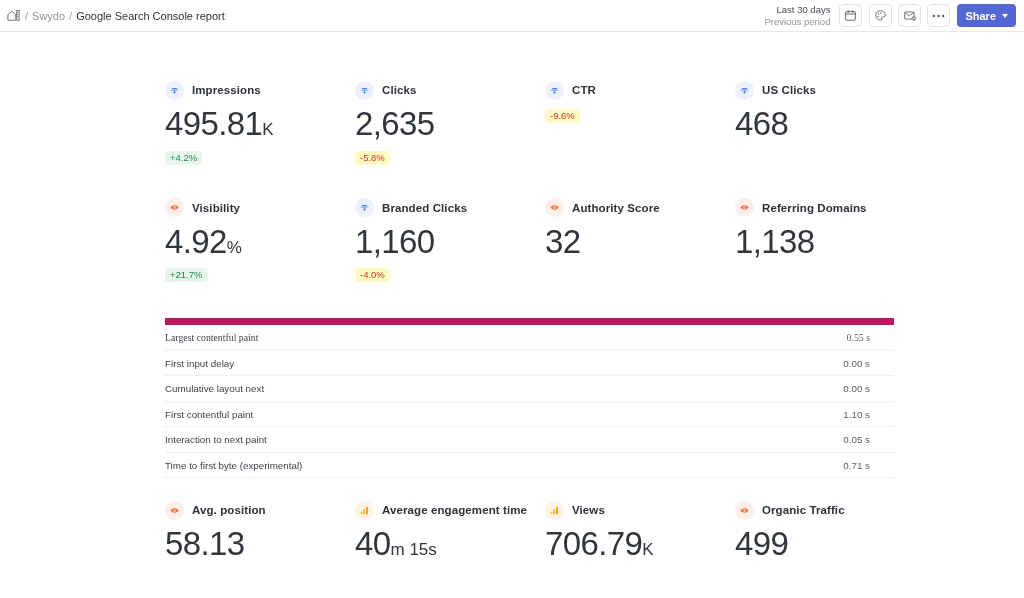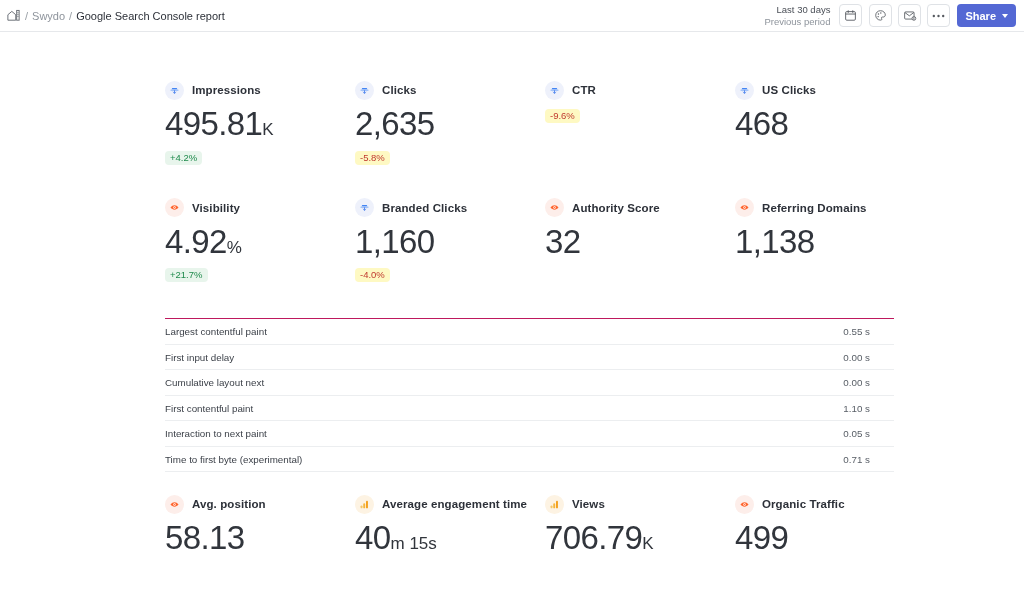--- a/index.html
+++ b/index.html
@@ -154,21 +154,21 @@
   .section-title {
     font-size: 13px;
     font-weight: 700;
     color: #2d3139;
   }
   .perf-table {
     width: 729px;
     border-collapse: collapse;
   }
   .perf-table tr { border-bottom: 1px solid #eceef0; }
-  .perf-table tr:first-child { border-top: 1px solid #be185d; }
+  .perf-table tr:first-child { border-top: 7px solid #be185d; font-family: Liberation Serif, serif; }
   .perf-table td {
     font-size: 9.8px;
     color: #3a3f47;
     padding: 7px 0 6.5px;
   }
   .perf-table td.val {
     text-align: right;
     color: #585e66;
     padding-right: 24px;
     white-space: nowrap;

